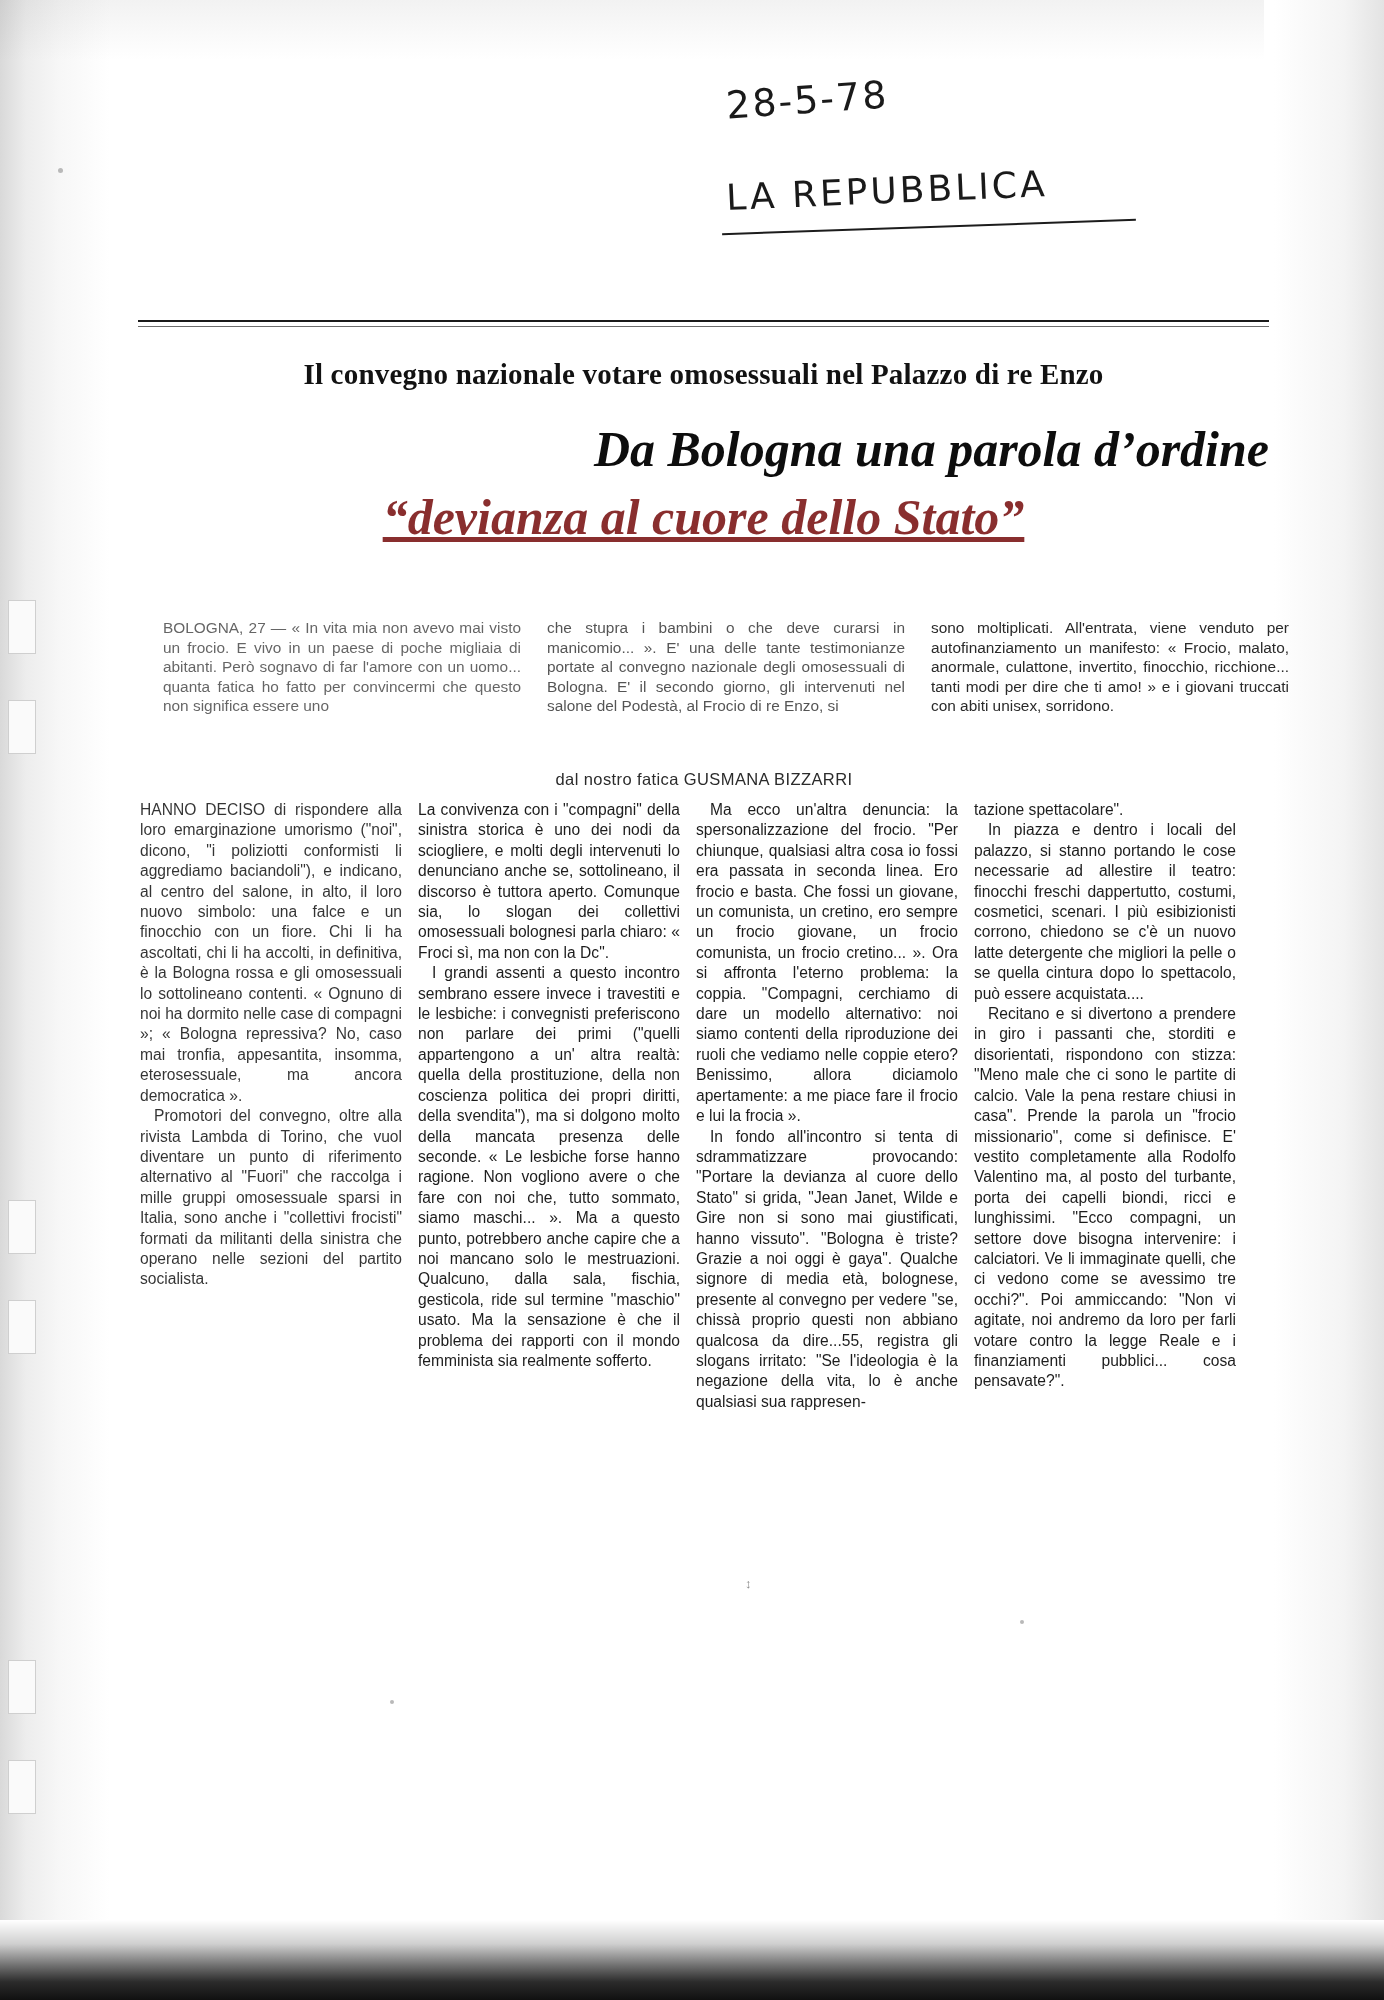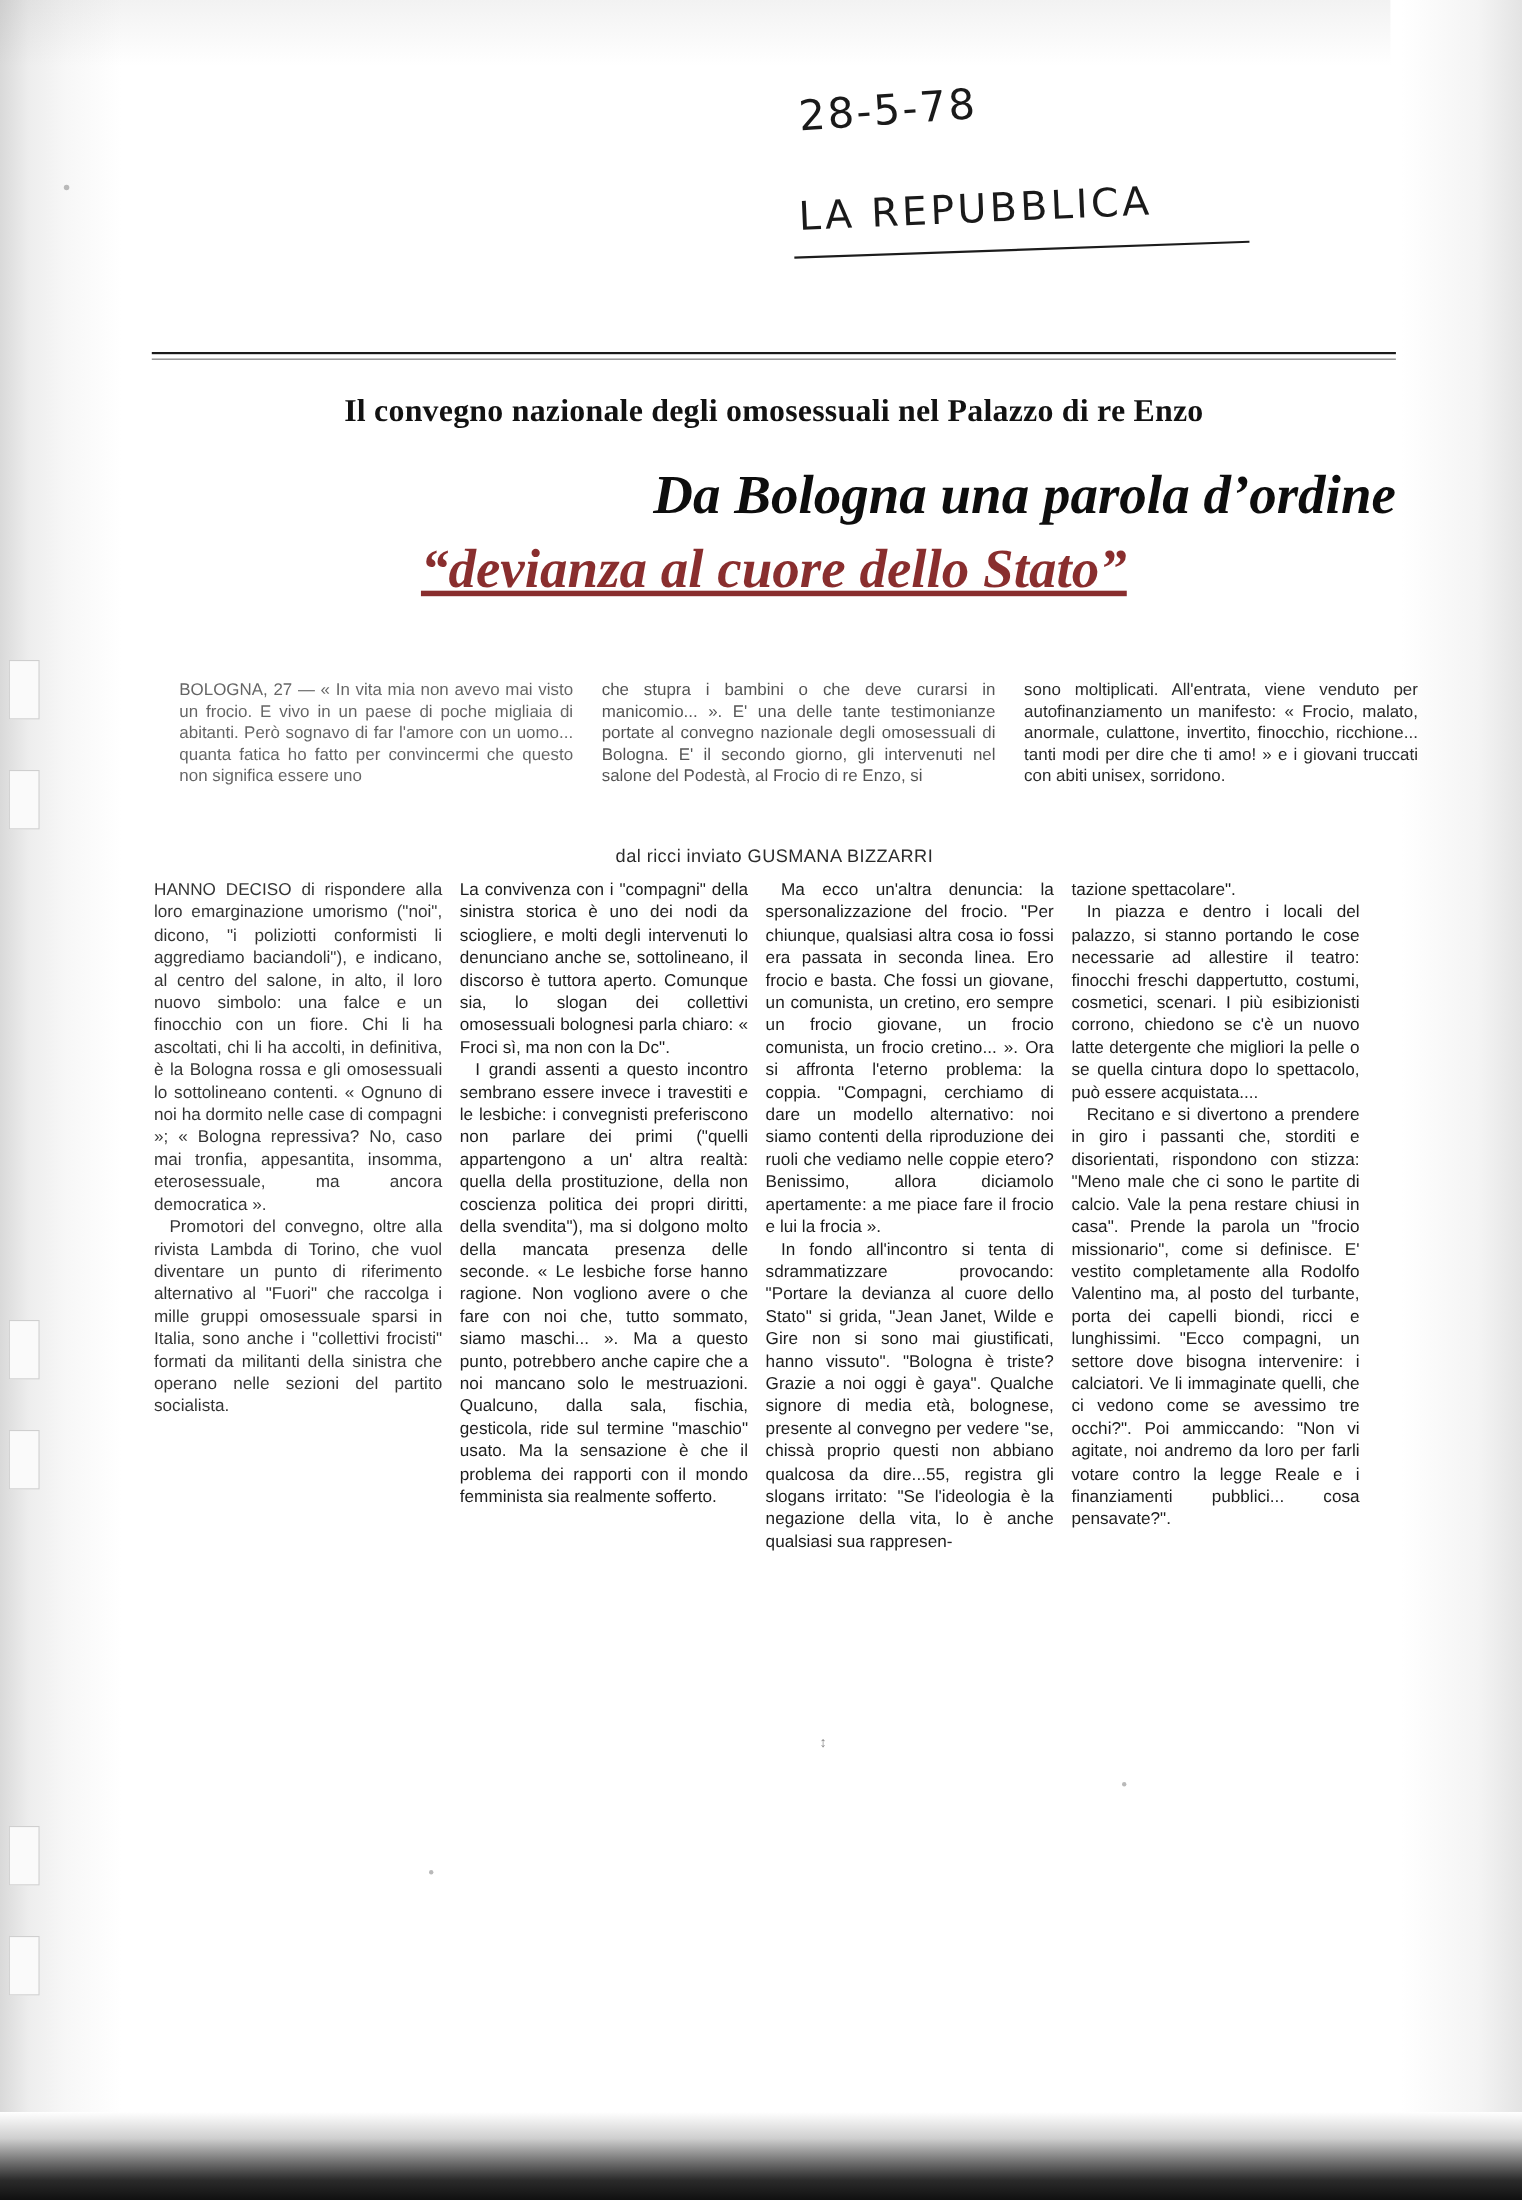--- a/index.html
+++ b/index.html
@@ -210,31 +210,31 @@
 <div class="speck" style="left:1020px; top:1620px; width:4px; height:4px;"></div>
 <div class="speck" style="left:390px; top:1700px; width:4px; height:4px;"></div>
 
 <div class="hand hand-date">28-5-78</div>
 <div class="hand hand-title">LA REPUBBLICA</div>
 <div class="hand-underline"></div>
 
 <div class="rule-top"></div>
 <div class="rule-top-thin"></div>
 
-<div class="kicker">Il convegno nazionale degli omosessuali nel Palazzo di re Enzo</div>
+<div class="kicker">Il convegno nazionale votare omosessuali nel Palazzo di re Enzo</div>
 <div class="headline1">Da Bologna una parola d’ordine</div>
 <div class="headline2">“devianza al cuore dello Stato”</div>
 
 <div class="lead">
   <div class="col faded">BOLOGNA, 27 — « In vita mia non avevo mai visto un frocio. E vivo in un paese di poche migliaia di abitanti. Però sognavo di far l'amore con un uomo... quanta fatica ho fatto per convincermi che questo non significa essere uno</div>
   <div class="col faded2">che stupra i bambini o che deve curarsi in manicomio... ». E' una delle tante testimonianze portate al convegno nazionale degli omosessuali di Bologna. E' il secondo giorno, gli intervenuti nel salone del Podestà, al Frocio di re Enzo, si</div>
   <div class="col">sono moltiplicati. All'entrata, viene venduto per autofinanziamento un manifesto: « Frocio, malato, anormale, culattone, invertito, finocchio, ricchione... tanti modi per dire che ti amo! » e i giovani truccati con abiti unisex, sorridono.</div>
 </div>
 
-<div class="byline">dal ricci inviato GUSMANA BIZZARRI</div>
+<div class="byline">dal nostro fatica GUSMANA BIZZARRI</div>
 
 <div class="body">
   <div class="col col1">
     <p class="first">HANNO DECISO di rispondere alla loro emarginazione umorismo ("noi", dicono, "i poliziotti conformisti li aggrediamo baciandoli"), e indicano, al centro del salone, in alto, il loro nuovo simbolo: una falce e un finocchio con un fiore. Chi li ha ascoltati, chi li ha accolti, in definitiva, è la Bologna rossa e gli omosessuali lo sottolineano contenti. « Ognuno di noi ha dormito nelle case di compagni »; « Bologna repressiva? No, caso mai tronfia, appesantita, insomma, eterosessuale, ma ancora democratica ».</p>
     <p>Promotori del convegno, oltre alla rivista Lambda di Torino, che vuol diventare un punto di riferimento alternativo al "Fuori" che raccolga i mille gruppi omosessuale sparsi in Italia, sono anche i "collettivi frocisti" formati da militanti della sinistra che operano nelle sezioni del partito socialista.</p>
   </div>
   <div class="col">
     <p class="first">La convivenza con i "compagni" della sinistra storica è uno dei nodi da sciogliere, e molti degli intervenuti lo denunciano anche se, sottolineano, il discorso è tuttora aperto. Comunque sia, lo slogan dei collettivi omosessuali bolognesi parla chiaro: « Froci sì, ma non con la Dc".</p>
     <p>I grandi assenti a questo incontro sembrano essere invece i travestiti e le lesbiche: i convegnisti preferiscono non parlare dei primi ("quelli appartengono a un' altra realtà: quella della prostituzione, della non coscienza politica dei propri diritti, della svendita"), ma si dolgono molto della mancata presenza delle seconde. « Le lesbiche forse hanno ragione. Non vogliono avere o che fare con noi che, tutto sommato, siamo maschi... ». Ma a questo punto, potrebbero anche capire che a noi mancano solo le mestruazioni. Qualcuno, dalla sala, fischia, gesticola, ride sul termine "maschio" usato. Ma la sensazione è che il problema dei rapporti con il mondo femminista sia realmente sofferto.</p>
   </div>

